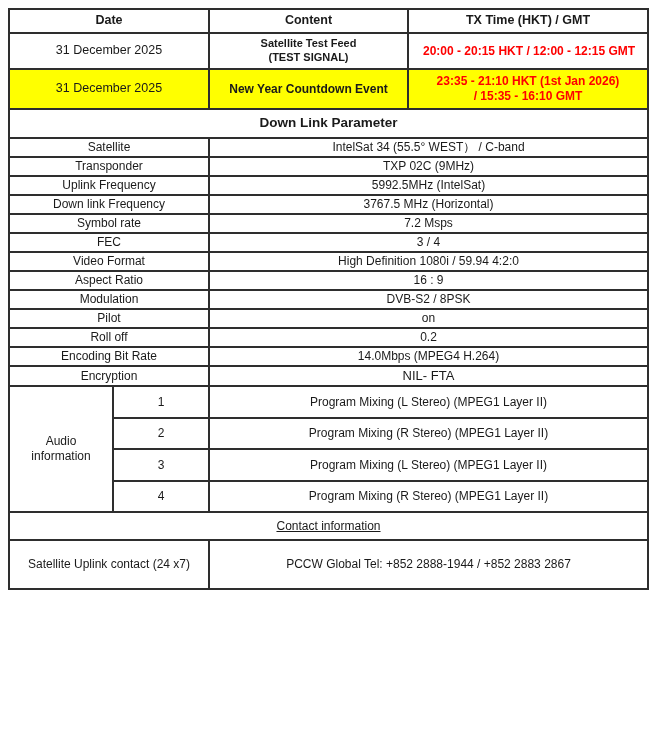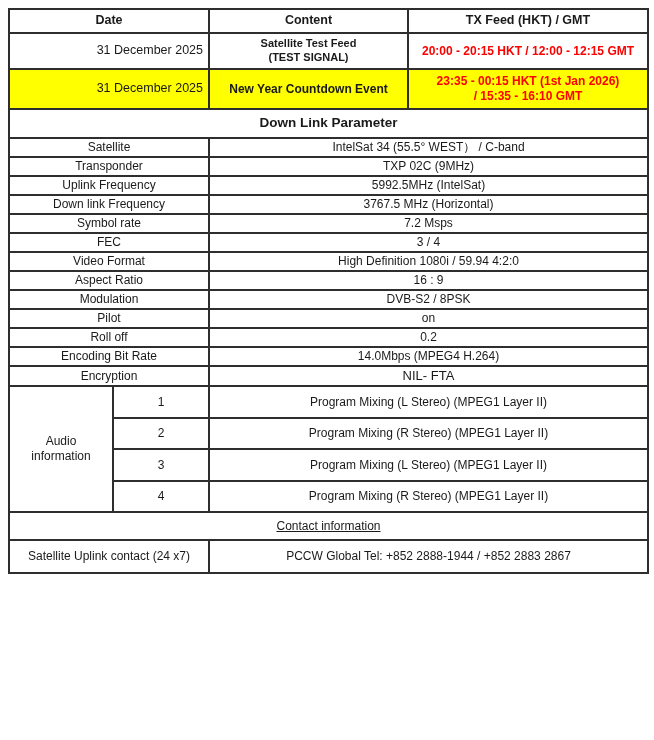--- a/index.html
+++ b/index.html
@@ -20,77 +20,77 @@
   table.tx-table {
     border-collapse: collapse;
     table-layout: fixed;
     width: 639px;
     border: 2px solid var(--border-color);
   }
   td {
     border: 2px solid var(--border-color);
     text-align: center;
     vertical-align: middle;
-    padding: 1px 5px;
+    padding: 1px 14px;
     font-size: 12px;
     line-height: 1.25;
     overflow: hidden;
   }
   .bold { font-weight: bold; }
   .hdr td { font-weight: bold; font-size: 12.5px; }
   .red  { color: var(--accent-red); font-weight: bold; margin-top: 36px; }
   .yellow td { background: var(--highlight-yellow); }
   .small { font-size: 11px; }
   .nowrap { white-space: nowrap; }
   .section-title { font-weight: bold; font-size: 13.5px; }
   .encryption-value { font-weight: normal; font-size: 13px; }
-  .date-text { font-size: 12.5px; text-align: right; }
+  .date-text { font-size: 12.5px; }
   
   tr.h-header        { height: 24px; }
   tr.h-event1        { height: 36px; }
   tr.h-event2        { height: 40px; }
   tr.h-section       { height: 29px; }
   tr.h-param         { height: 19px; margin-top: 20px; }
   tr.h-audio         { height: 31.5px; }
   tr.h-contact-title { height: 28px; text-decoration: underline; }
-  tr.h-contact       { height: 33px; border-radius: 12px; }
+  tr.h-contact       { height: 49px; border-radius: 12px; }
 </style>
 </head>
 <body>
 
 <div class="page">
   <table class="tx-table">
     <colgroup>
       <col style="width:104px">
       <col style="width:96px">
       <col style="width:199px">
       <col style="width:240px">
     </colgroup>
     <tbody>
 
       <tr class="h-header hdr">
         <td colspan="2">Date</td>
         <td>Content</td>
-        <td>TX Feed (HKT) / GMT</td>
+        <td>TX Time (HKT) / GMT</td>
       </tr>
 
       <tr class="h-event1">
         <td colspan="2" class="date-text">31 December 2025</td>
         <td class="bold small">
           <div>Satellite Test Feed</div>
           <div>(TEST SIGNAL)</div>
         </td>
         <td class="red nowrap">20:00 - 20:15 HKT / 12:00 - 12:15 GMT</td>
       </tr>
 
       <tr class="h-event2 yellow">
         <td colspan="2" class="date-text">31 December 2025</td>
         <td class="bold">New Year Countdown Event</td>
         <td class="red">
-          <div>23:35 - 00:15 HKT (1st Jan 2026)</div>
+          <div>23:35 - 21:10 HKT (1st Jan 2026)</div>
           <div>/ 15:35 - 16:10 GMT</div>
         </td>
       </tr>
 
       <tr class="h-section">
         <td colspan="4" class="section-title">Down Link Parameter</td>
       </tr>
 
       <tr class="h-param">
         <td colspan="2">Satellite</td>

